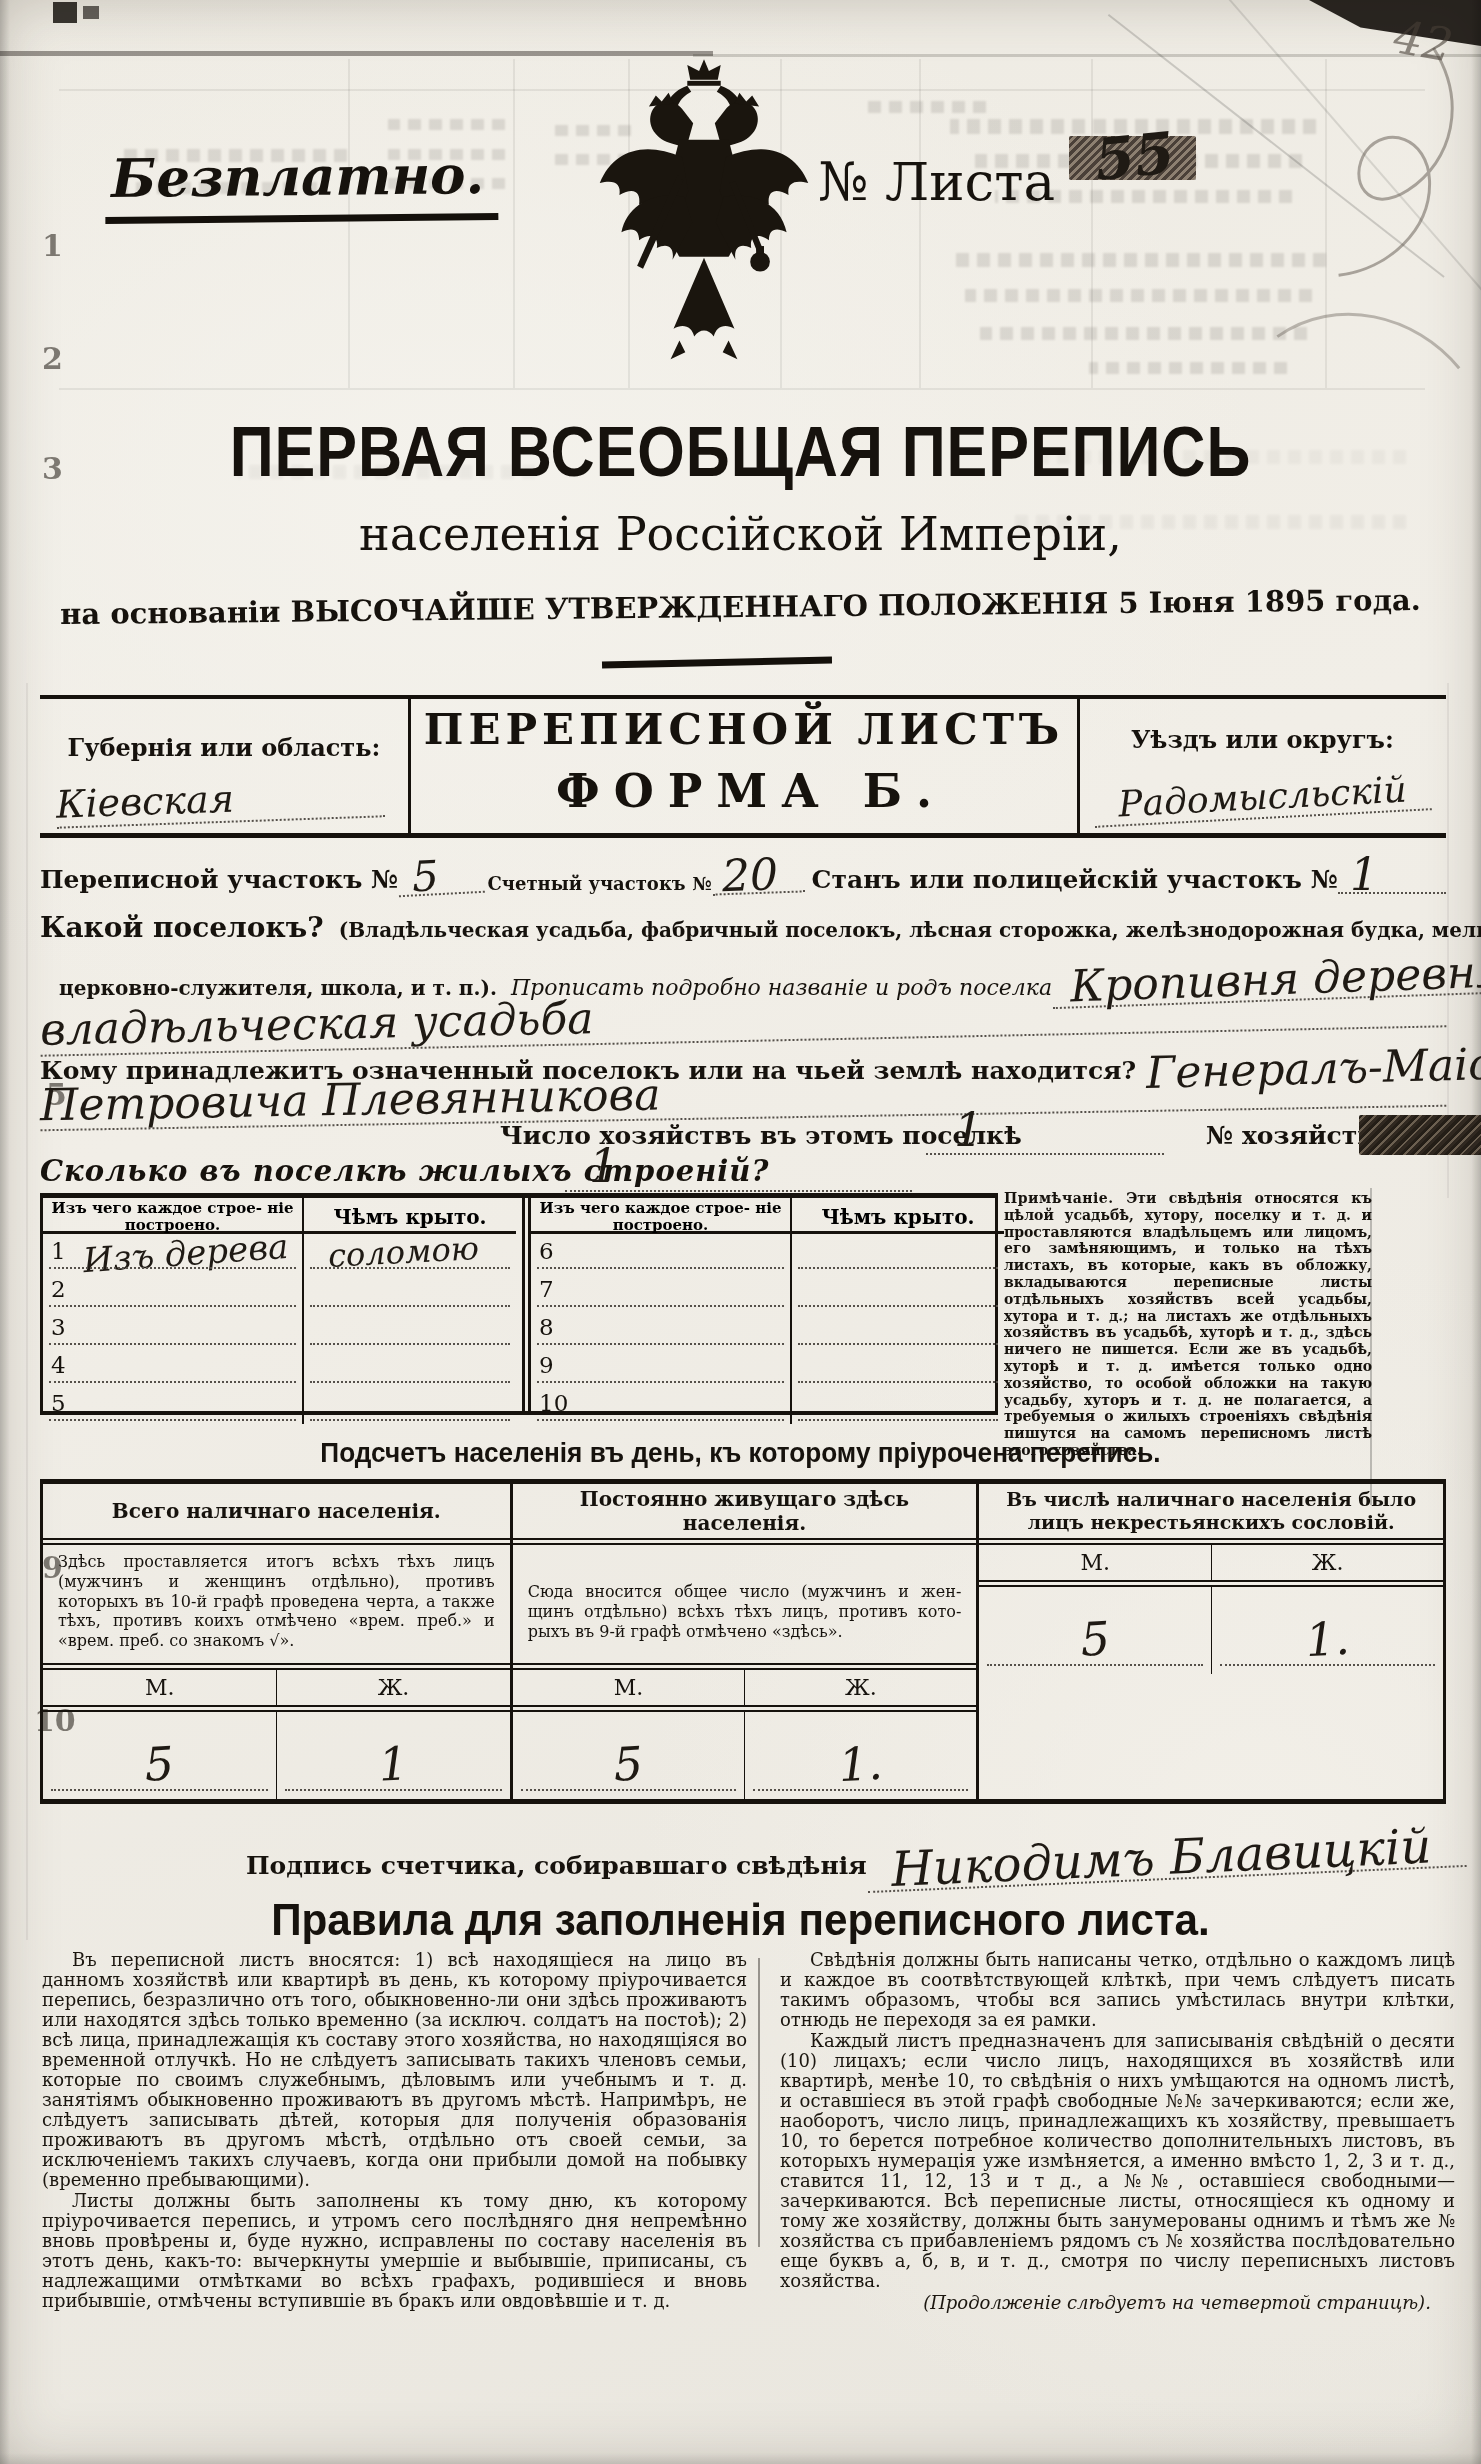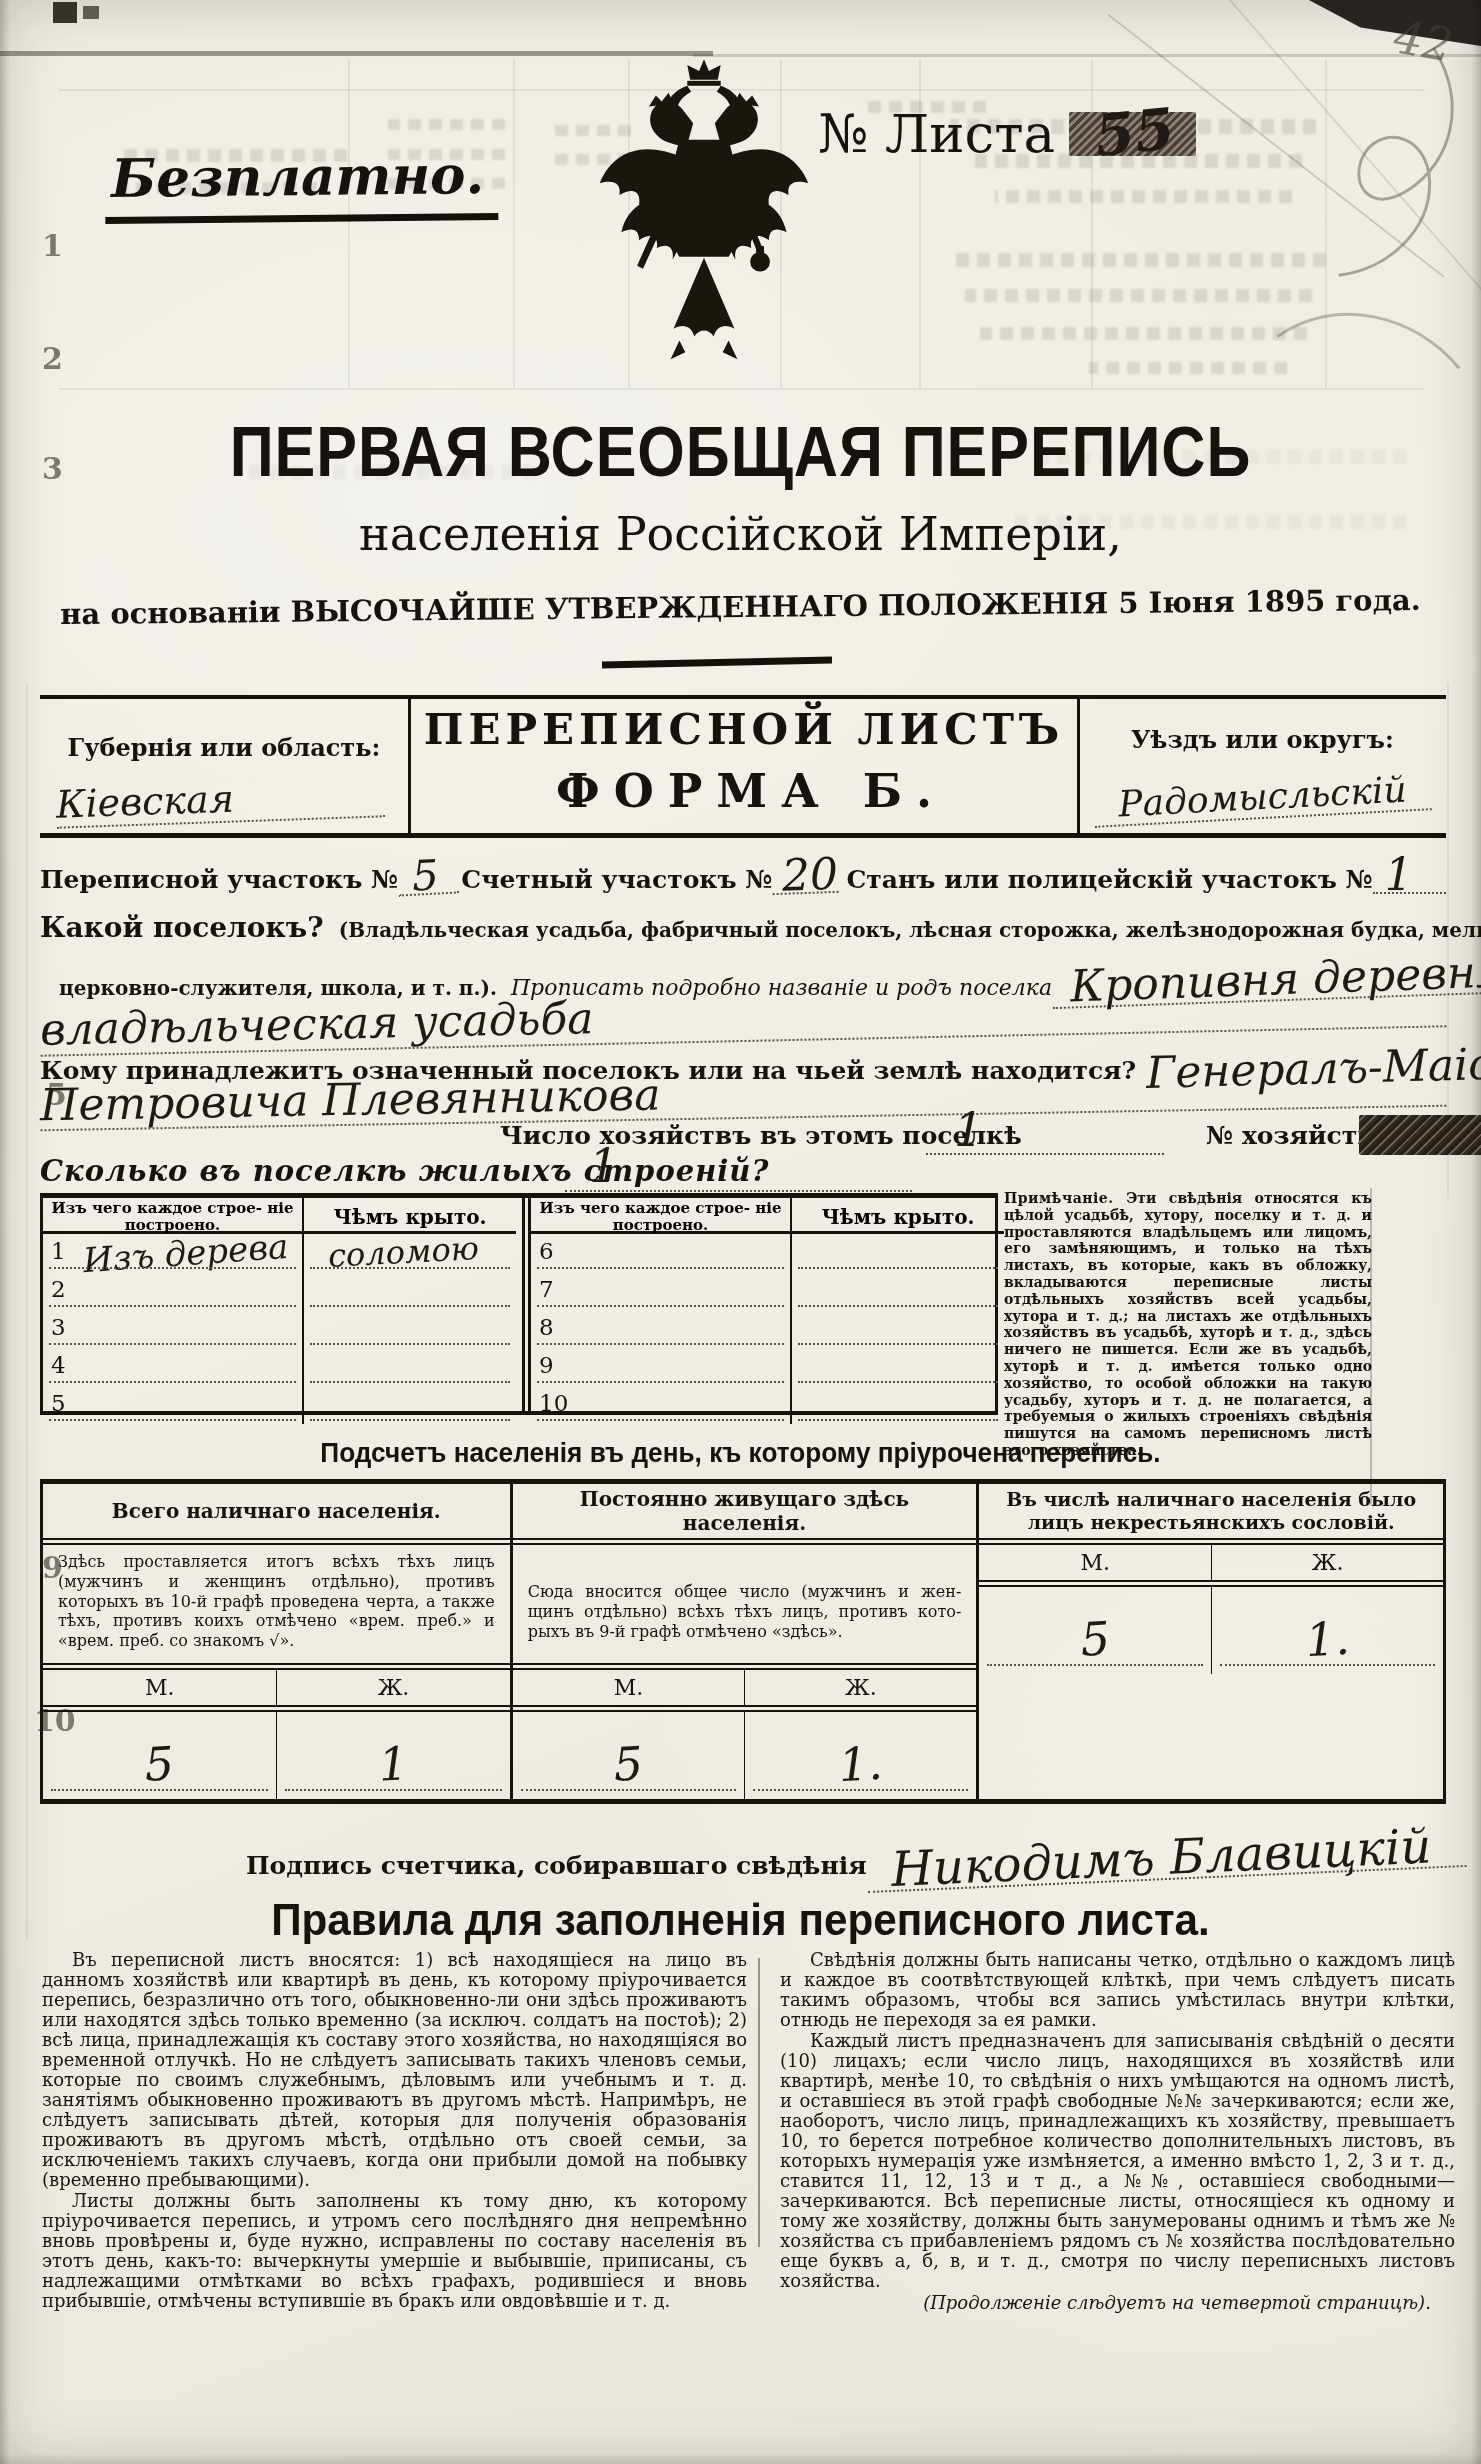--- a/index.html
+++ b/index.html
@@ -117,21 +117,21 @@
 
   <div class="abs hw" style="left:1394px;top:14px;font-size:46px;color:rgba(72,64,55,.6);transform:rotate(10deg);">42</div>
   <svg class="abs" style="left:1218px;top:40px;" width="257" height="356" viewBox="0 0 260 360">
     <path d="M218 8 C252 62 238 122 192 152 C152 178 130 142 150 112 C170 86 212 98 214 142 C216 192 172 232 122 238" fill="none" stroke="rgba(80,72,62,.45)" stroke-width="3"></path>
     <path d="M60 300 C120 258 200 278 244 332" fill="none" stroke="rgba(80,72,62,.35)" stroke-width="3"></path>
   </svg>
 
   <div class="abs ser b ink" style="left:105px;top:145px;font-size:53px;font-style:italic;border-bottom:7px solid #14100b;padding:0 14px 8px 6px;transform:rotate(-.6deg);">Безплатно.</div>
 
   <div class="abs" style="left:818px;top:103px;display:flex;align-items:center;">
-    <span class="ser ink" style="font-size:53px;white-space:nowrap;">№ Листа</span>
+    <span class="ser ink" style="font-size:53px;white-space:nowrap;margin-top:48px;">№ Листа</span>
     <span class="stamp light" style="display:inline-block;width:127px;height:44px;margin-left:14px;position:relative;">
       <span class="hw" style="position:absolute;left:26px;top:-14px;font-size:57px;font-weight:bold;transform:rotate(-6deg);">55</span>
     </span>
   </div>
 
   <svg class="abs" style="left:586px;top:55px;" width="236" height="329" viewBox="0 0 240 330">
     <g fill="#1a150e">
       <path d="M120 2l5 12 12-6-3 15h-28l-3-15 12 6z"></path>
       <rect x="103" y="24" width="34" height="5"></rect>
       <path d="M103 29c-18 6-26 22-20 40l10-4c-4-12 2-24 14-30z"></path>
@@ -170,21 +170,21 @@
     </div>
     <div class="fcell">
       <div class="ser b c ink" style="font-size:24px;margin-top:26px;">Уѣздъ или округъ:</div>
       <div class="hw dotted" style="position:absolute;left:14px;right:14px;bottom:14px;font-size:36px;line-height:1.1;text-align:center;transform:rotate(-3deg);">Радомысльскій</div>
     </div>
   </div>
 
   <div class="abs" style="left:40px;top:857px;width:1406px;display:flex;align-items:flex-end;">
     <span class="ser b ink nw" style="font-size:25px;">Переписной участокъ №</span>
     <span class="hw dotted" style="font-size:42px;line-height:.8;width:117px;text-align:left;padding-left:14px;transform:rotate(-3deg);">5</span>
-    <span class="ser b ink nw" style="font-size:25px;margin-left:3px;">Счетный участокъ №</span>
+    <span class="ser b ink nw" style="font-size:18px;margin-left:3px;">Счетный участокъ №</span>
     <span class="hw dotted" style="font-size:44px;line-height:.8;width:127px;text-align:left;padding-left:10px;transform:rotate(-2deg);">20</span>
     <span class="ser b ink nw" style="font-size:25px;margin-left:8px;">Станъ или полицейскій участокъ №</span>
     <span class="hw dotted" style="font-size:44px;line-height:.8;width:149px;text-align:left;padding-left:12px;">1</span>
   </div>
 
   <div class="abs nw" style="left:40px;top:911px;">
     <span class="ser b ink" style="font-size:28px;">Какой поселокъ?</span>
     <span class="ser b ink" style="font-size:20px;margin-left:10px;">(Владѣльческая усадьба, фабричный поселокъ, лѣсная сторожка, желѣзнодорожная будка, мельница, усадьба священно или</span>
   </div>
   <div class="abs" style="left:59px;top:958px;width:1386px;display:flex;align-items:flex-end;">

